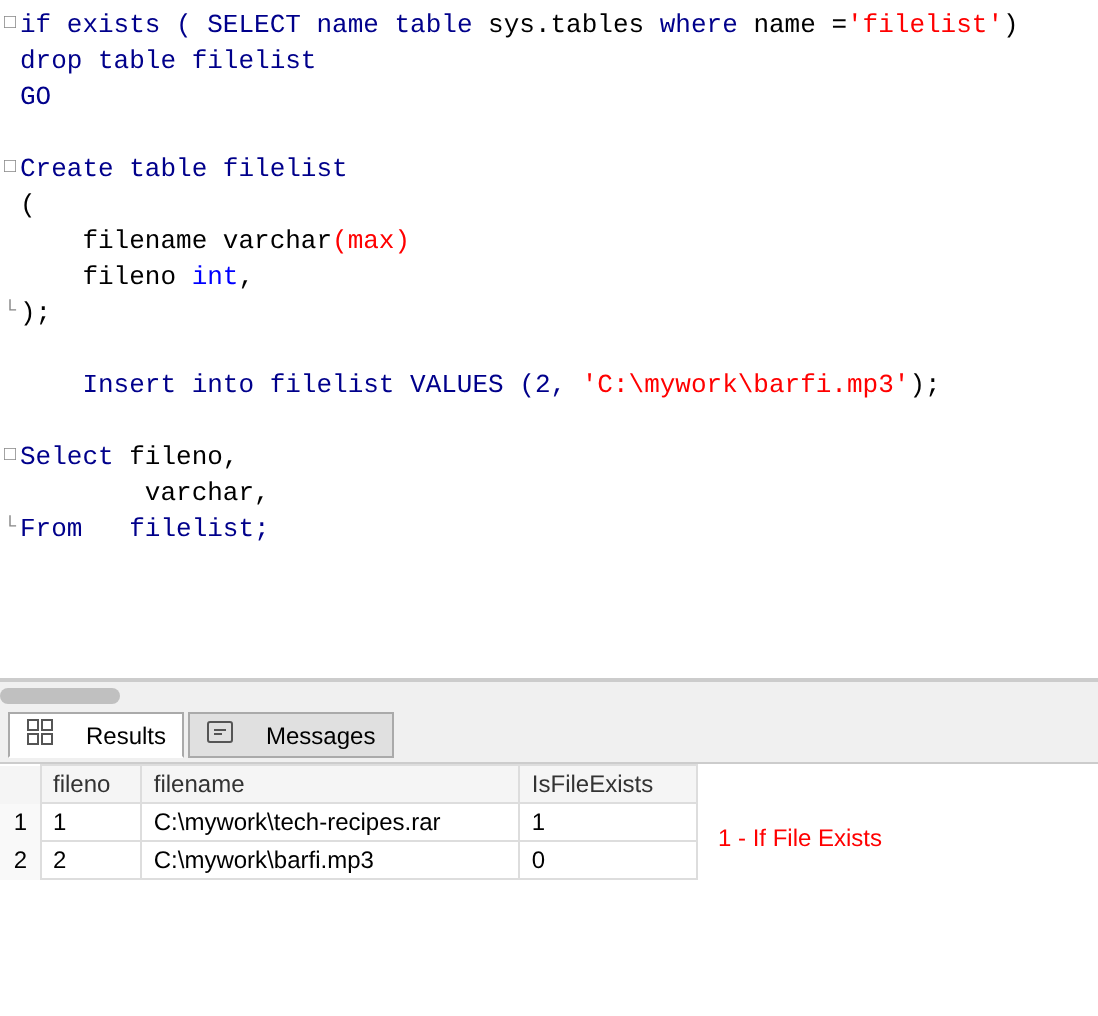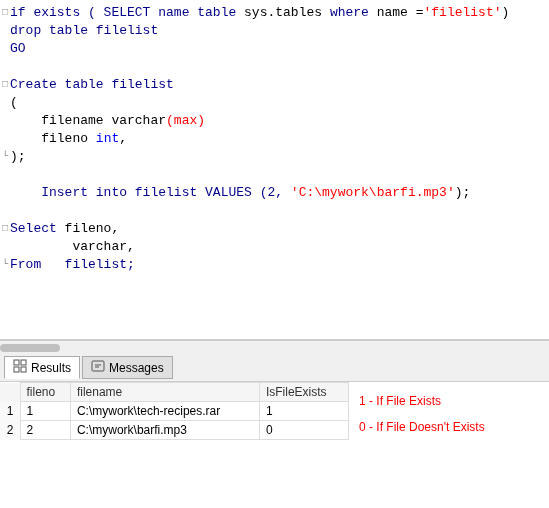--- a/index.html
+++ b/index.html
@@ -45,21 +45,21 @@
       align-items: center;
       background: #f0f0f0;
       border-bottom: 1px solid #ccc;
       padding: 2px 4px;
       gap: 2px;
     }
 
     .tab {
       display: flex;
       align-items: center;
-      gap: 4px;
+      gap: 16px;
       padding: 2px 8px;
       border: 1px solid #aaa;
       background: #e0e0e0;
       cursor: pointer;
       font-size: 12px;
       font-family: Arial, sans-serif;
     }
 
     .tab.active {
       background: #fff;
@@ -115,21 +115,21 @@
     #bottom-section {
       display: flex;
     }
 
     #table-section {
       flex: 1;
     }
 
     #annotation-section {
       width: 200px;
-      padding: 6px 10px;
+      padding: 24px 10px;
     }
 
     .line-indicator {
       width: 10px;
       min-width: 10px;
       color: #ffa500;
       font-size: 10px;
       padding-left: 2px;
     }
   </style>
@@ -203,16 +203,15 @@
               <td class="row-num">2</td>
               <td>2</td>
               <td>C:\mywork\barfi.mp3</td>
               <td>0</td>
             </tr>
           </tbody>
       </table>
     </div>
     <div id="annotation-section">
     <div class="annotation">1 - If File Exists</div>
-        <div class="annotation">0 - If File Doesn't Exists</div>
       </div>
   </div>
 </div>
 
 </body></html>

